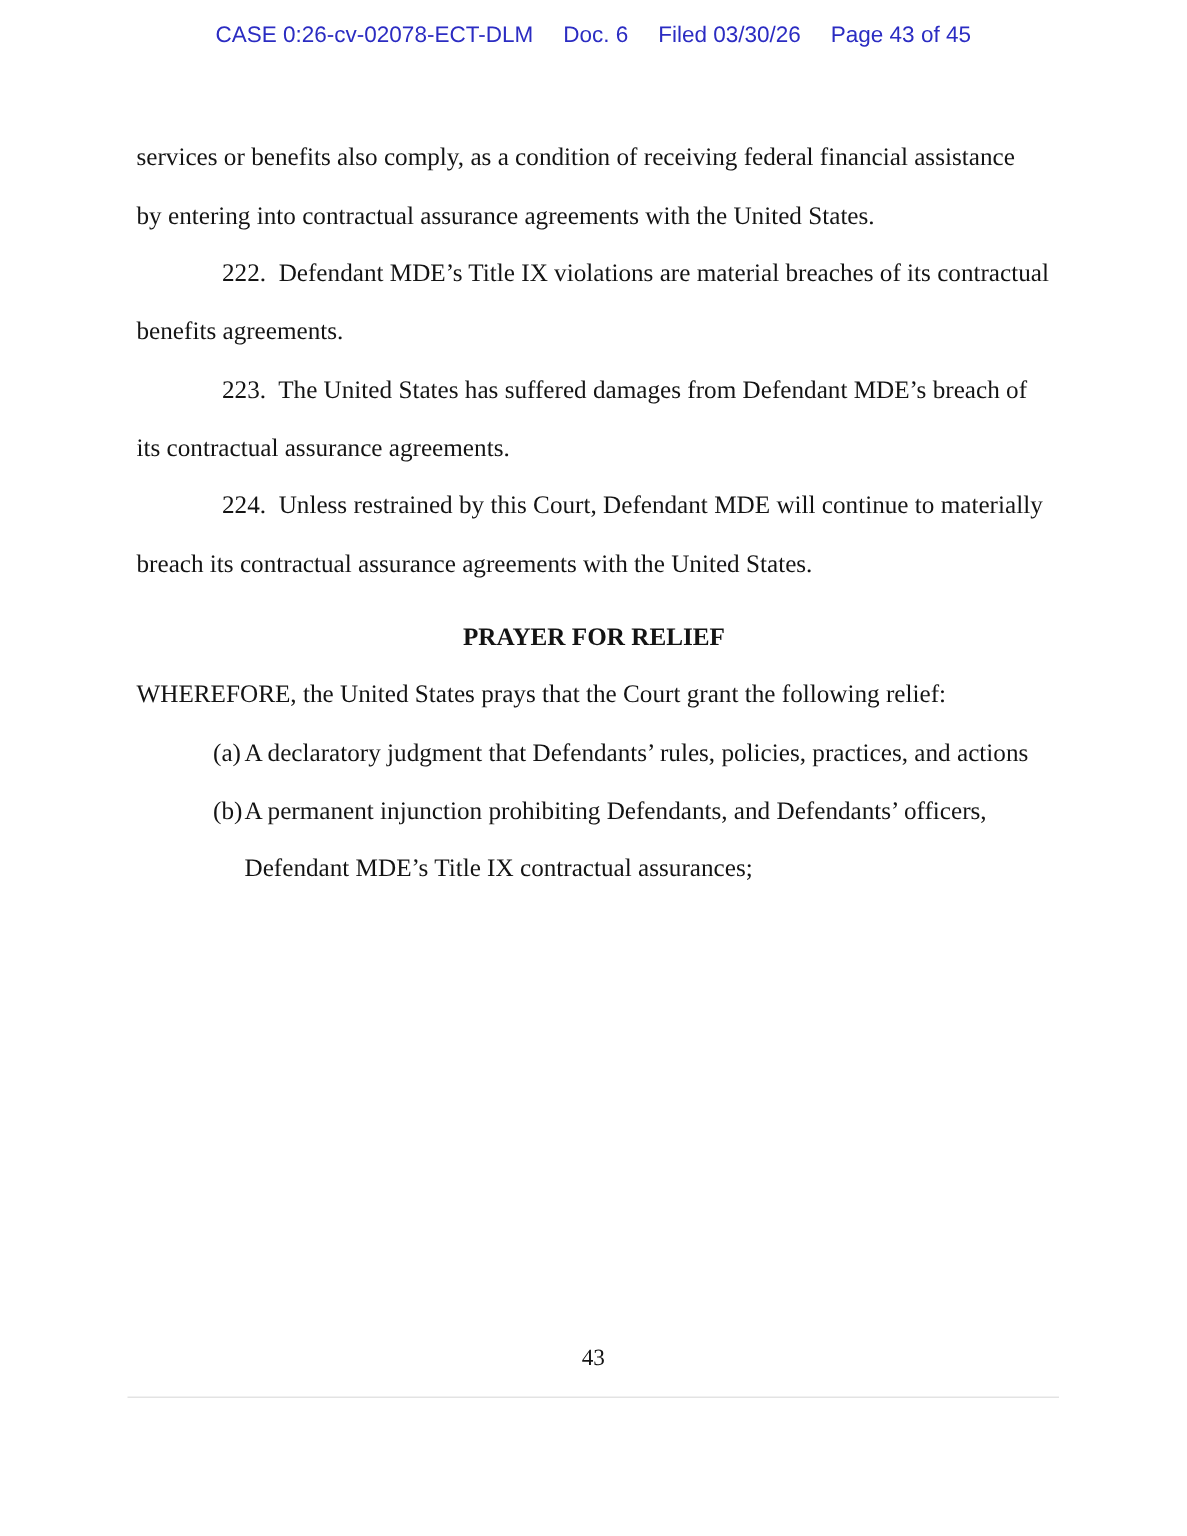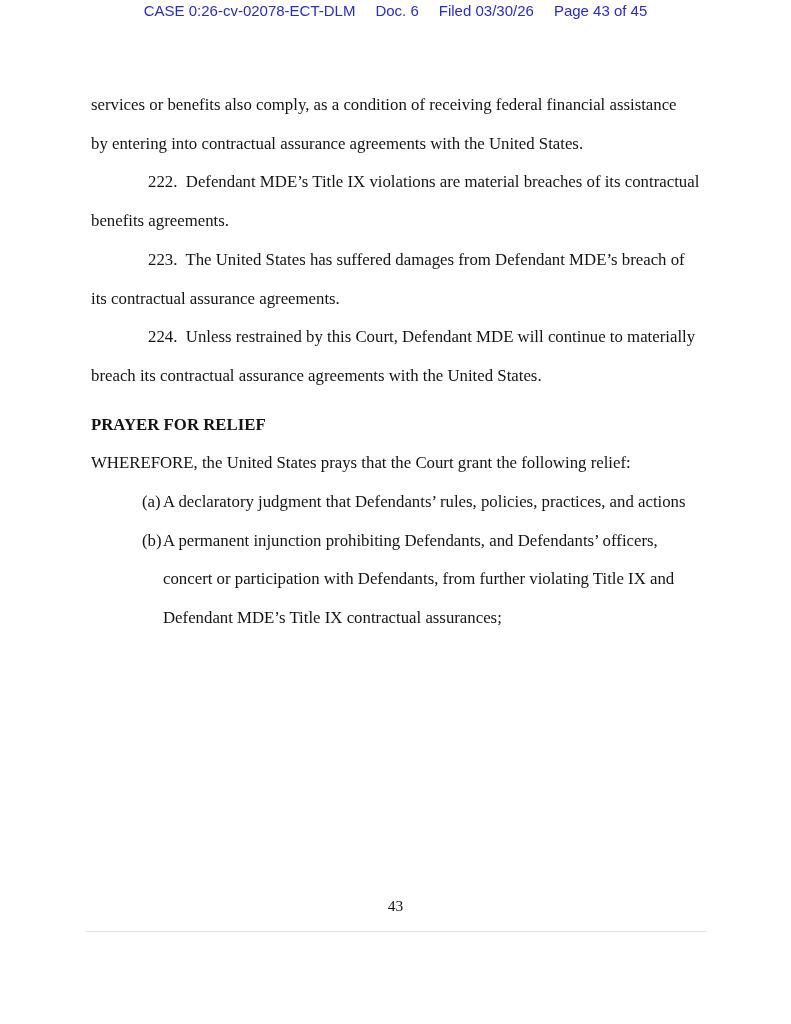--- a/index.html
+++ b/index.html
@@ -12,21 +12,21 @@
     width: 791px;
     height: 1024px;
     background: #ffffff;
     overflow: hidden;
     font-family: "Liberation Serif", serif;
     color: #141414;
   }
   
   .ecf-header {
     position: absolute;
-    top: 2px;
+    top: 15px;
     left: 0;
     width: 791px;
     display: flex;
     justify-content: center;
     gap: 20px;
     font-family: "Liberation Sans", sans-serif;
     font-size: 15px;
     font-weight: 400;
   }
   
@@ -41,20 +41,21 @@
     line-height: 38.7px;
     white-space: pre;
   }
   .indent-first {
     padding-left: 57px;
   }
   .section-heading {
     font-size: 16.8px;
     line-height: 38.7px;
     font-weight: 700;
+    text-align: center;
     margin-top: 10px;
     white-space: pre;
   }
   .li-first {
     padding-left: 51px;
   }
   .li-marker {
     display: inline-block;
     width: 21px;
   }
@@ -98,20 +99,19 @@
       <div class="docline indent-first">222.  Defendant MDE’s Title IX violations are material breaches of its contractual</div>
       <div class="docline">benefits agreements.</div>
       <div class="docline indent-first">223.  The United States has suffered damages from Defendant MDE’s breach of</div>
       <div class="docline">its contractual assurance agreements.</div>
       <div class="docline indent-first">224.  Unless restrained by this Court, Defendant MDE will continue to materially</div>
       <div class="docline">breach its contractual assurance agreements with the United States.</div>
       <div class="section-heading">PRAYER FOR RELIEF</div>
       <div class="docline">WHEREFORE, the United States prays that the Court grant the following relief:</div>
       <div class="docline li-first"><span class="li-marker">(a)</span><span>A declaratory judgment that Defendants’ rules, policies, practices, and actions</span></div>
       <div class="docline li-first"><span class="li-marker">(b)</span><span>A permanent injunction prohibiting Defendants, and Defendants’ officers,</span></div>
-      <div class="docline li-cont">concert or participation with Defendants, from further violating Title IX and</div>
       <div class="docline li-cont">Defendant MDE’s Title IX contractual assurances;</div>
     </div>
 
   <div class="footer-rule"></div>
   <div class="page-number">43</div>
 
 </div>
 
 </body></html>

